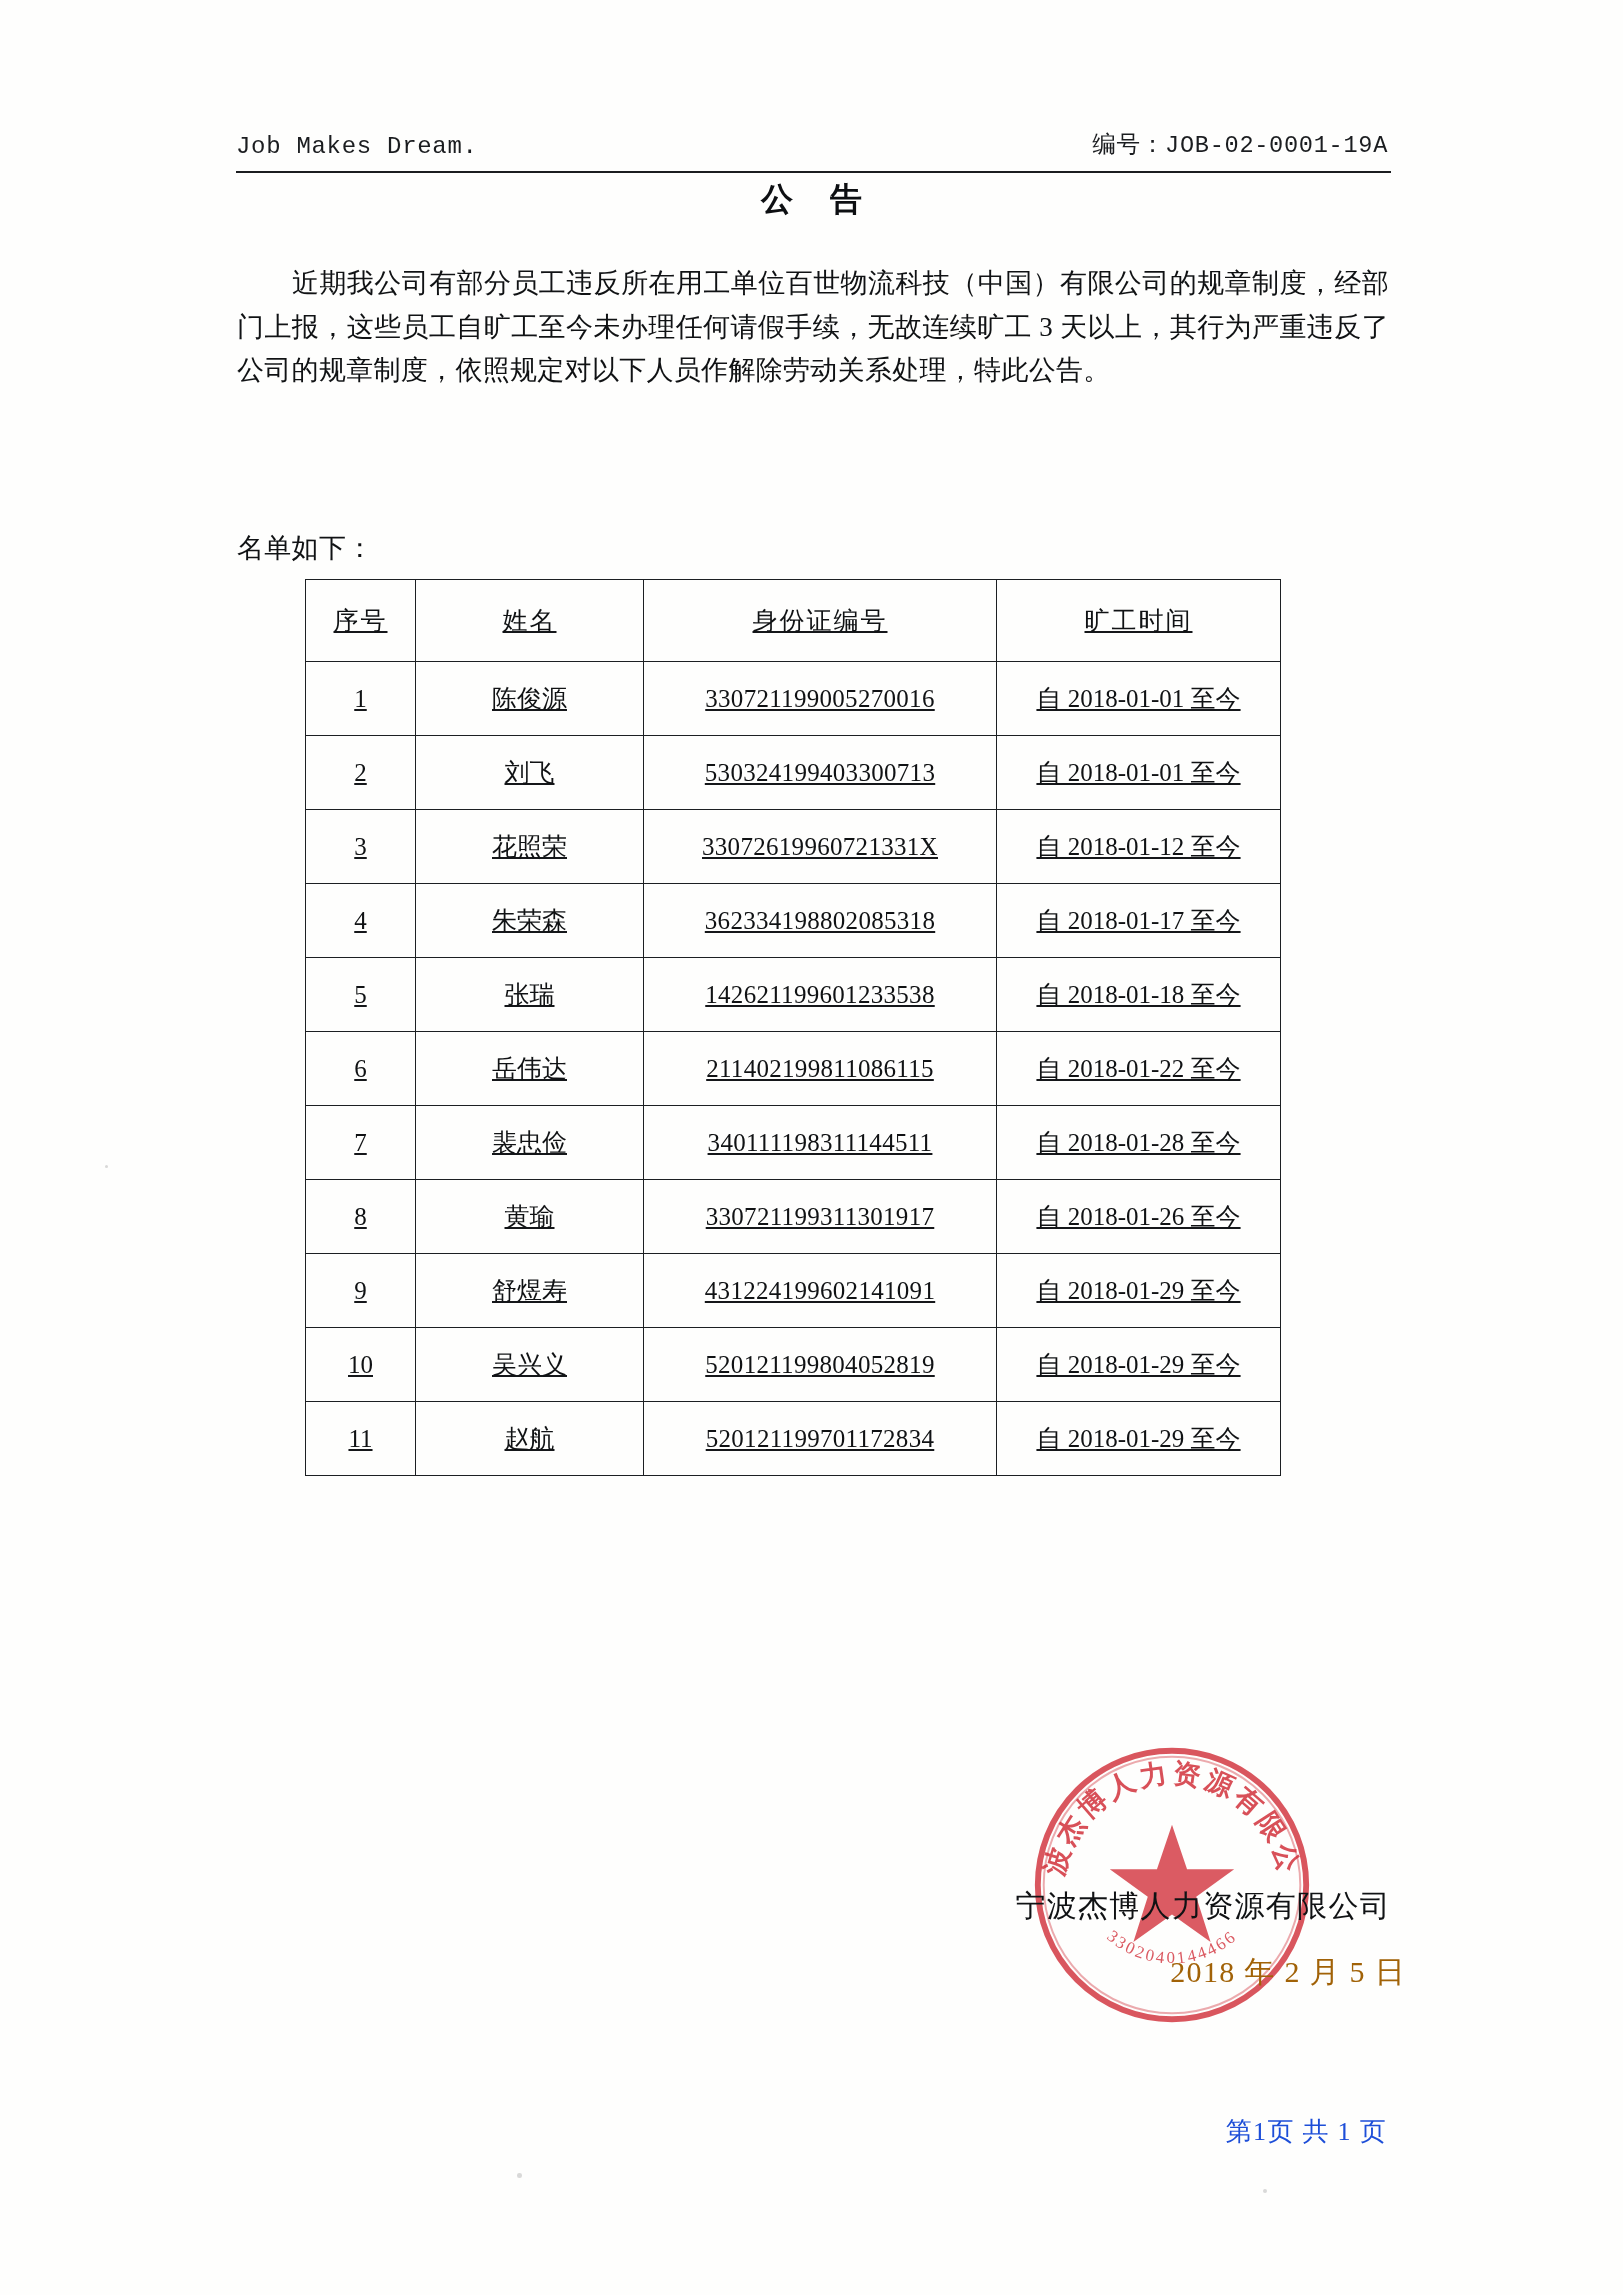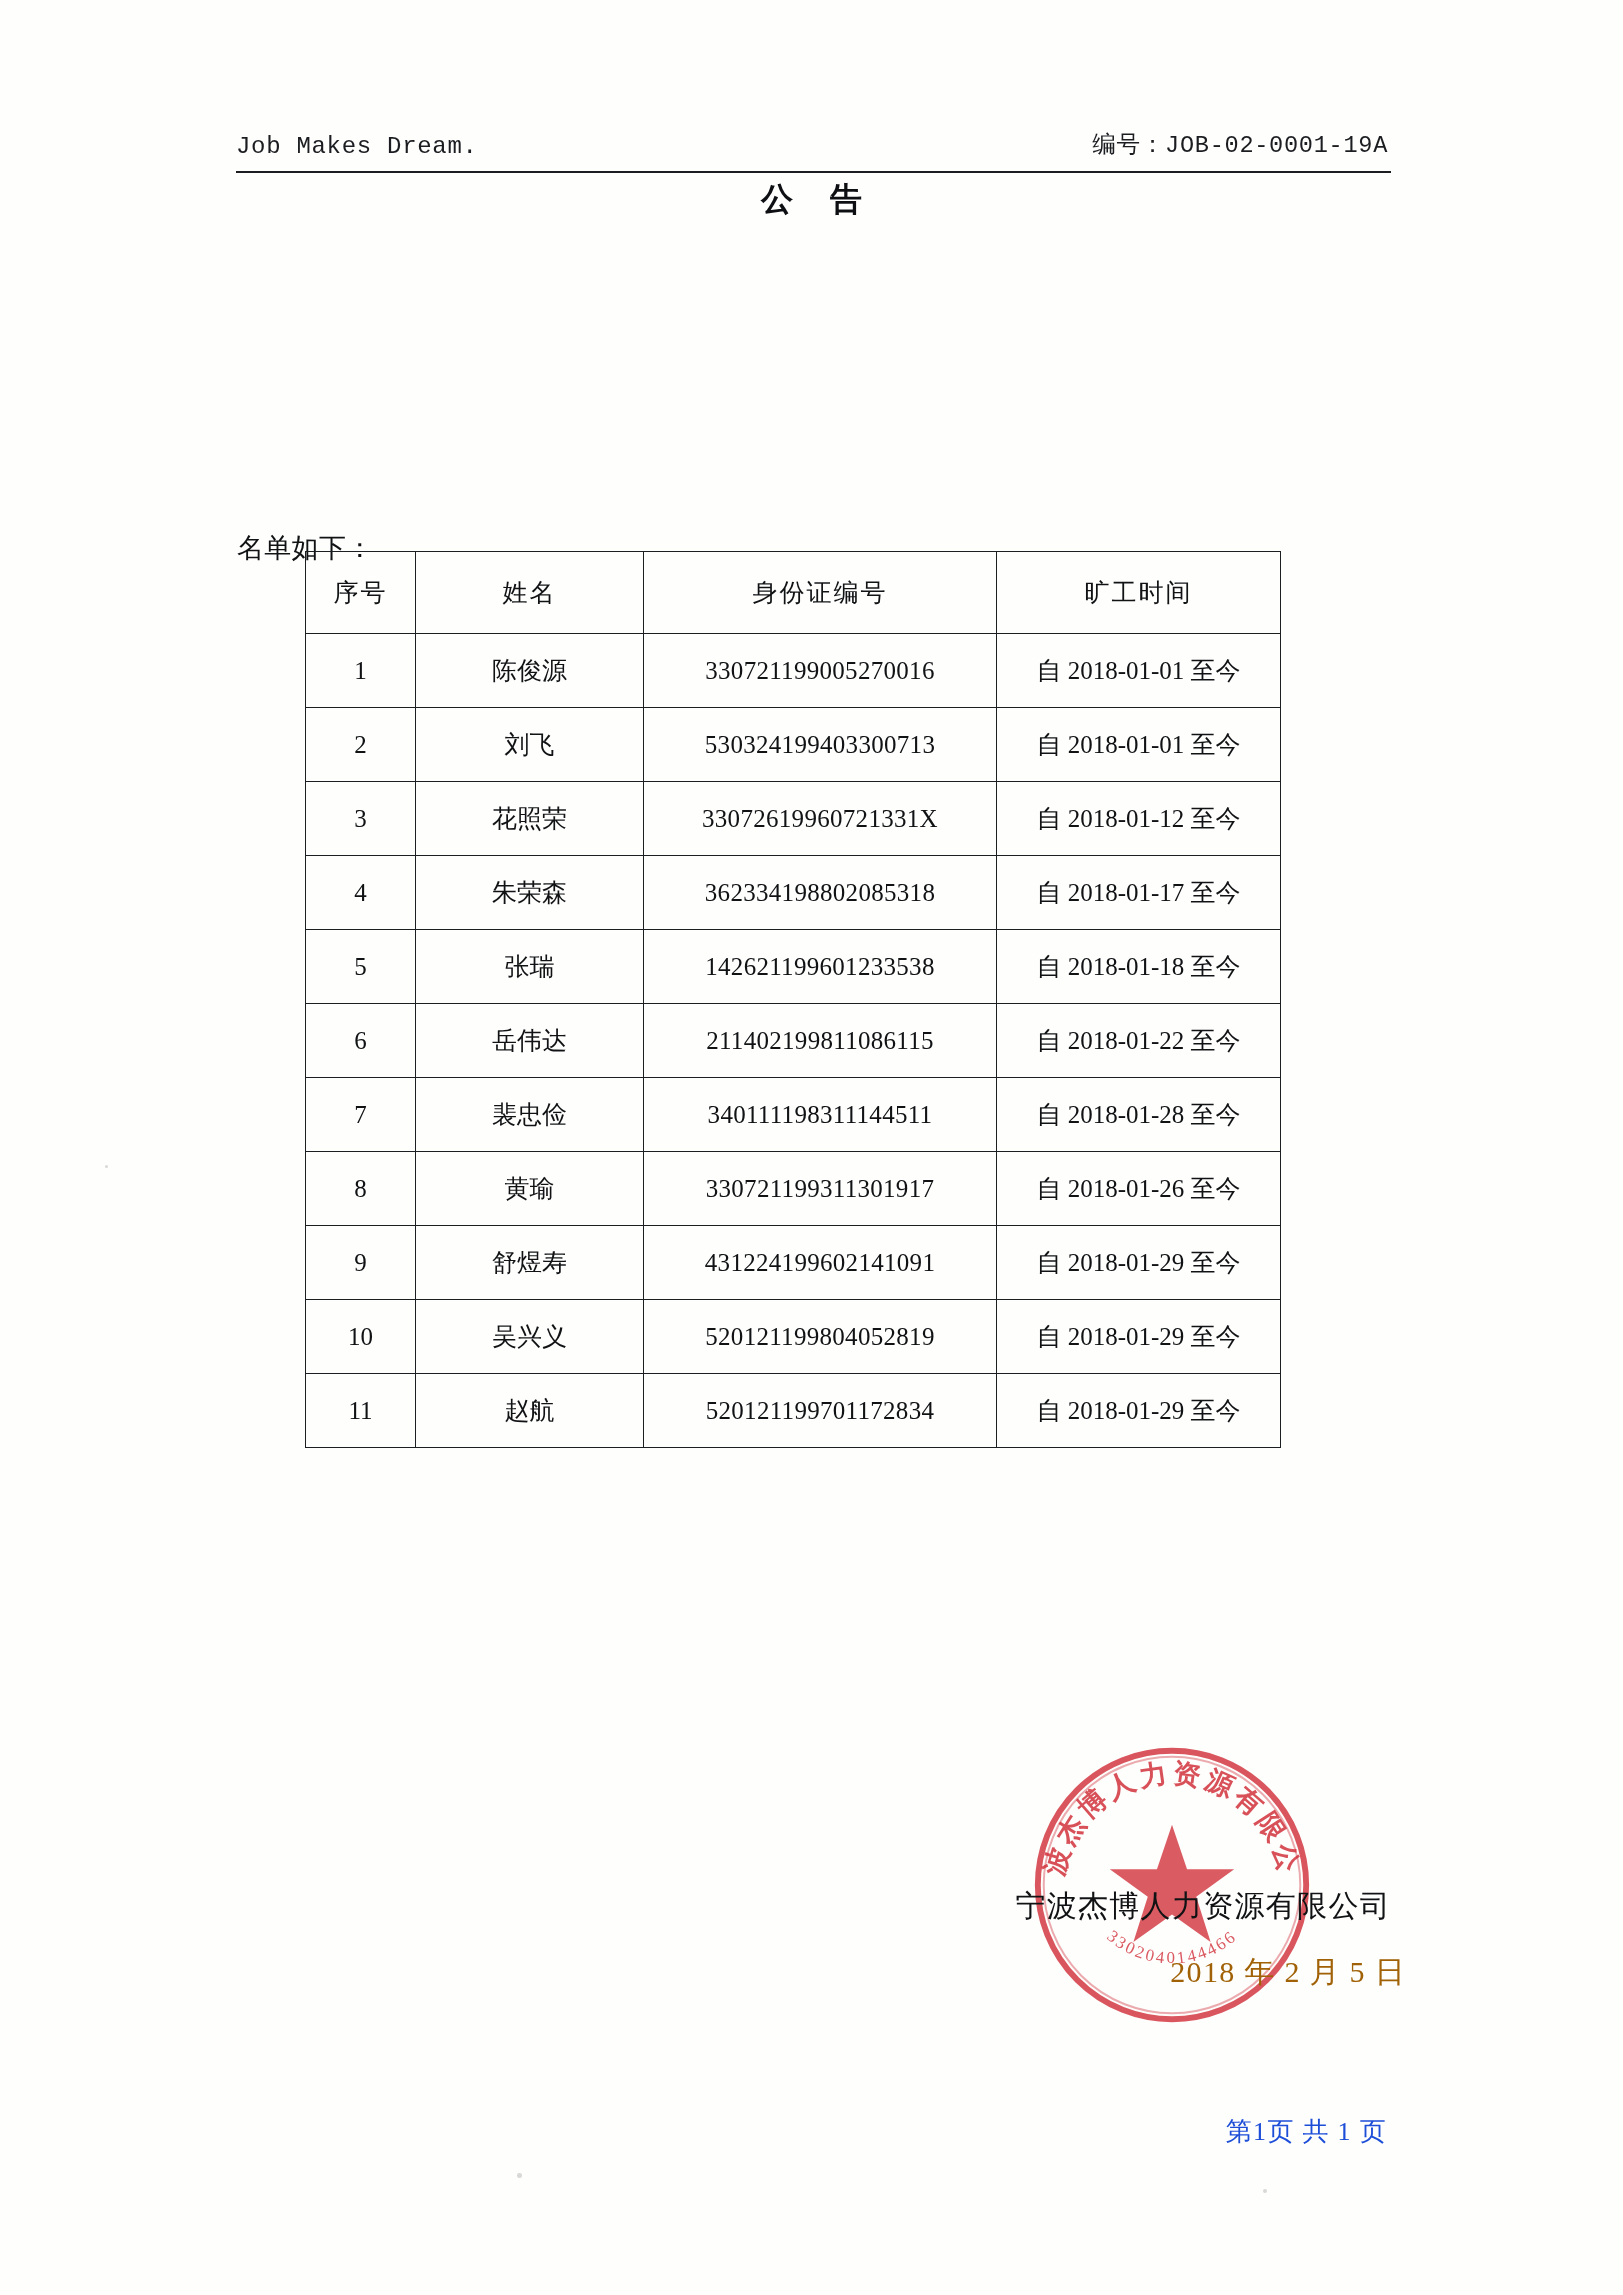--- a/index.html
+++ b/index.html
@@ -97,22 +97,23 @@
     top: 530px;
     font-size: 27px;
     color: #101214;
     letter-spacing: 0.3px;
   }
 
   
   .tbl-wrap {
     position: absolute;
     left: 305px;
-    top: 551px;
+    top: 579px;
     width: 975px;
+    text-decoration: underline;
   }
   table.name-table {
     border-collapse: collapse;
     width: 975px;
     table-layout: fixed;
   }
   table.name-table td, table.name-table th {
     border: 1.3px solid #1c1f22;
     text-align: center;
     vertical-align: middle;
@@ -188,20 +189,23 @@
 <div class="page">
 
   <div class="header">
     <div class="slogan">Job Makes Dream.</div>
     <div class="doc-no"><span>编号：</span><span>JOB-02-0001-19A</span></div>
   </div>
   <div class="header-rule"></div>
 
   <div class="doc-title">公 告</div>
 
+  <div class="body-text">
+    <p class="indent">近期我公司有部分员工违反所在用工单位百世物流科技（中国）有限公司的规章制度，经部门上报，这些员工自旷工至今未办理任何请假手续，无故连续旷工 3 天以上，其行为严重违反了公司的规章制度，依照规定对以下人员作解除劳动关系处理，特此公告。</p>
+  </div>
 
   <div class="list-label">名单如下：</div>
 
   <div class="tbl-wrap">
     <table class="name-table">
       <colgroup>
         <col class="col-idx">
           <col class="col-name">
           <col class="col-id">
           <col class="col-time">

